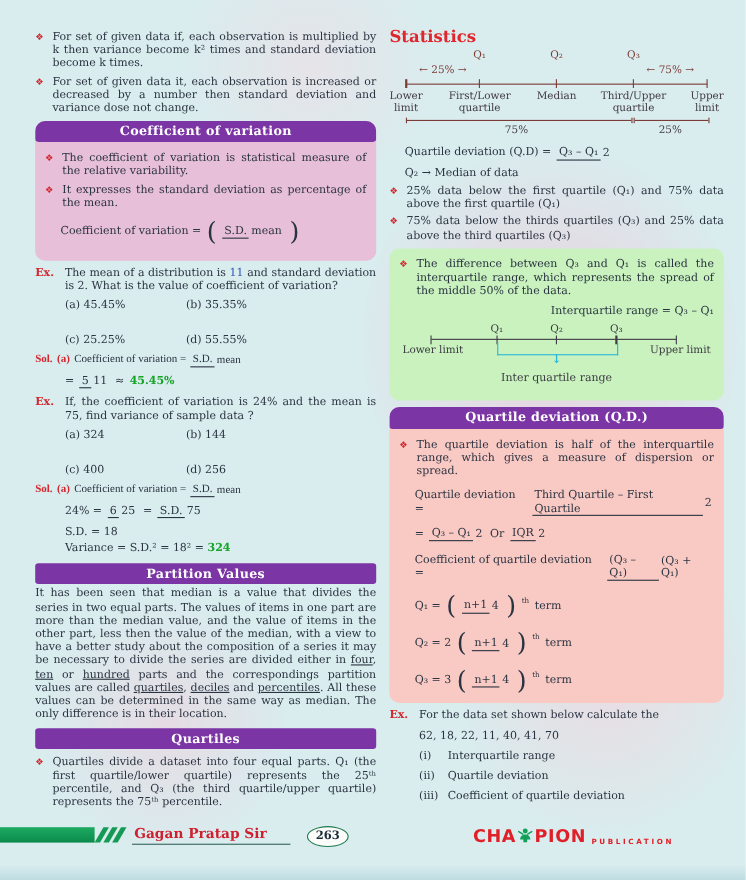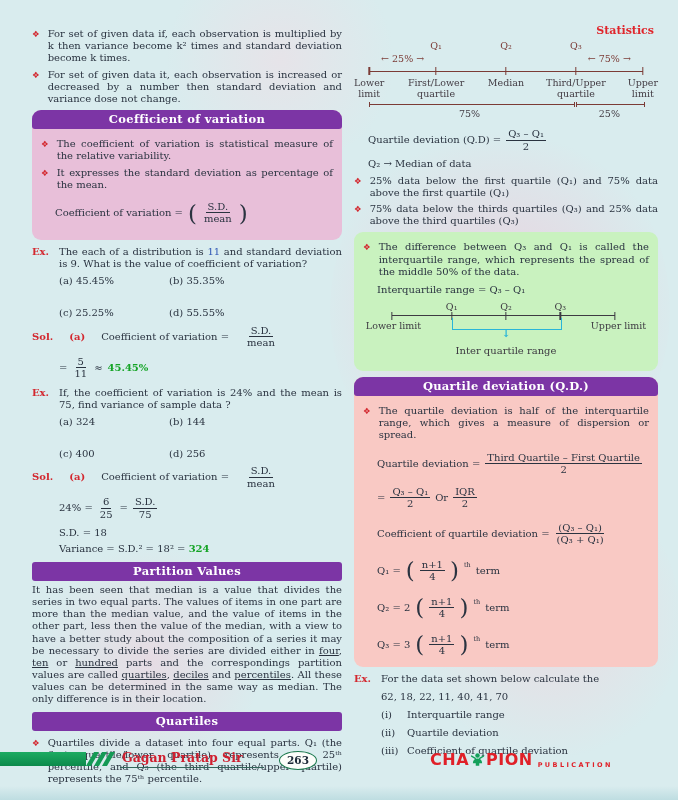--- a/index.html
+++ b/index.html
@@ -21,34 +21,34 @@
   .box-salmon{background:#f9c9c4;}
   .box-body{padding:5px 9px 8px;}
   .bul{display:flex;gap:8px;margin:4px 0;}
   .bm{color:#d3282f;font-family:"DejaVu Sans",sans-serif;font-size:8.5px;line-height:1.5;flex:none;}
   .bt{flex:1;text-align:justify;margin:0;}
   .extag{color:#d3282f;font-weight:bold;flex:none;}
   .exrow{display:flex;gap:5px;margin-top:6px;align-items:flex-start;}
   .exrow .gut{width:22px;}
   .exbody{flex:1;text-align:justify;}
   .opts{display:grid;grid-template-columns:104px auto;gap:20px 6px;margin:5px 0 4px 27px;}
-  .solrow{display:flex;gap:16px;align-items:center;margin-top:5px;}
+  .solrow{display:flex;gap:4px;align-items:center;margin-top:5px;font-family:Liberation Serif, serif;}
   .fline{display:flex;align-items:center;gap:5px;margin:7px 0 7px 27px;flex-wrap:nowrap;}
   .fline.in0{margin-left:0;}
-  .frac{display:inline-flex;flex-direction:column;align-items:center;text-align:center;line-height:1.15;vertical-align:middle;}
+  .frac{display:inline-flex;flex-direction:row;align-items:center;line-height:1.15;vertical-align:middle;}
   .fn{border-bottom:1px solid #2a3340;padding:0 2px;display:block;}
   .fd{padding:0 2px;display:block;}
   .bp{font-size:23px;line-height:.9;font-weight:400;color:#2a3340;}
   .sth{font-size:6.5px;position:relative;top:-5px;}
   .blue{color:#2e55b4;}
   .ans-green{color:#15a426;font-weight:bold;}
   .plainline{margin:3px 0 3px 27px;}
   .para{margin:3px 0 0;text-align:justify;}
   .useg{text-decoration:underline;}
-  .stat{text-align:right;color:#e0262c;font-weight:bold;font-size:11px;padding-right:4px;}
+  .stat{color:#e0262c;font-weight:bold;font-size:15px;padding-right:4px;}
   
   .d1{position:relative;height:80px;margin:3px 0 2px;font-size:9.5px;color:#7b3b36;}
   .d1q{position:absolute;top:0;transform:translateX(-50%);}
   .d1arr{position:absolute;top:13px;display:flex;justify-content:center;gap:3px;}
   .d1line{position:absolute;top:31px;left:5%;width:90%;border-top:1.4px solid #7b3b36;}
   .d1t{position:absolute;top:27px;width:1.4px;height:8px;background:#7b3b36;transform:translateX(-50%);}
   .d1lab{position:absolute;top:38px;transform:translateX(-50%);text-align:center;line-height:1.12;color:#433c44;}
   .d1m{position:absolute;top:62px;height:5px;border-left:1.4px solid #7b3b36;border-right:1.4px solid #7b3b36;}
   .d1m::after{content:"";position:absolute;left:0;right:0;top:2px;border-top:1.4px solid #7b3b36;}
   .d1mlab{position:absolute;top:68px;transform:translateX(-50%);color:#433c44;}
@@ -122,23 +122,23 @@
               <span class="fd">mean</span>
             </span>
             <span class="bp">)</span>
           </div>
         </div>
       </div>
 
       <div class="exrow">
         <span class="extag gut">Ex.</span>
         <div class="exbody">
-          <span>The each of a distribution is</span>
+          <span>The mean of a distribution is</span>
           <span class="blue">11</span>
-          <span>and standard deviation is 9. What is the value of coefficient of variation?</span>
+          <span>and standard deviation is 2. What is the value of coefficient of variation?</span>
         </div>
       </div>
       <div class="opts">
         <span>(a) 45.45%</span>
         <span>(b) 35.35%</span>
         <span>(c) 25.25%</span>
         <span>(d) 55.55%</span>
       </div>
 
       <div class="solrow">
@@ -261,21 +261,21 @@
         <span class="bm">❖</span>
         <p class="bt">75% data below the thirds quartiles (Q₃) and 25% data above the third quartiles (Q₃)</p>
       </div>
 
       <div class="box box-green">
         <div class="box-body">
           <div class="bul">
             <span class="bm">❖</span>
             <p class="bt">The difference between Q₃ and Q₁ is called the interquartile range, which represents the spread of the middle 50% of the data.</p>
           </div>
-          <div class="plainline" style="margin-left:14px;margin-top:6px;">Interquartile range = Q₃ – Q₁</div>
+          <div class="plainline" style="margin-left:14px;margin-top:6px;text-align:right;">Interquartile range = Q₃ – Q₁</div>
           <div class="d2">
             <span class="d2q" style="left:31%">Q₁</span>
             <span class="d2q" style="left:50%">Q₂</span>
             <span class="d2q" style="left:69%">Q₃</span>
             <div class="d2line"></div>
             <div class="d2t" style="left:10%"></div>
             <div class="d2t" style="left:31%"></div>
             <div class="d2t" style="left:50%"></div>
             <div class="d2t" style="left:69%"></div>
             <div class="d2t" style="left:88%"></div>

